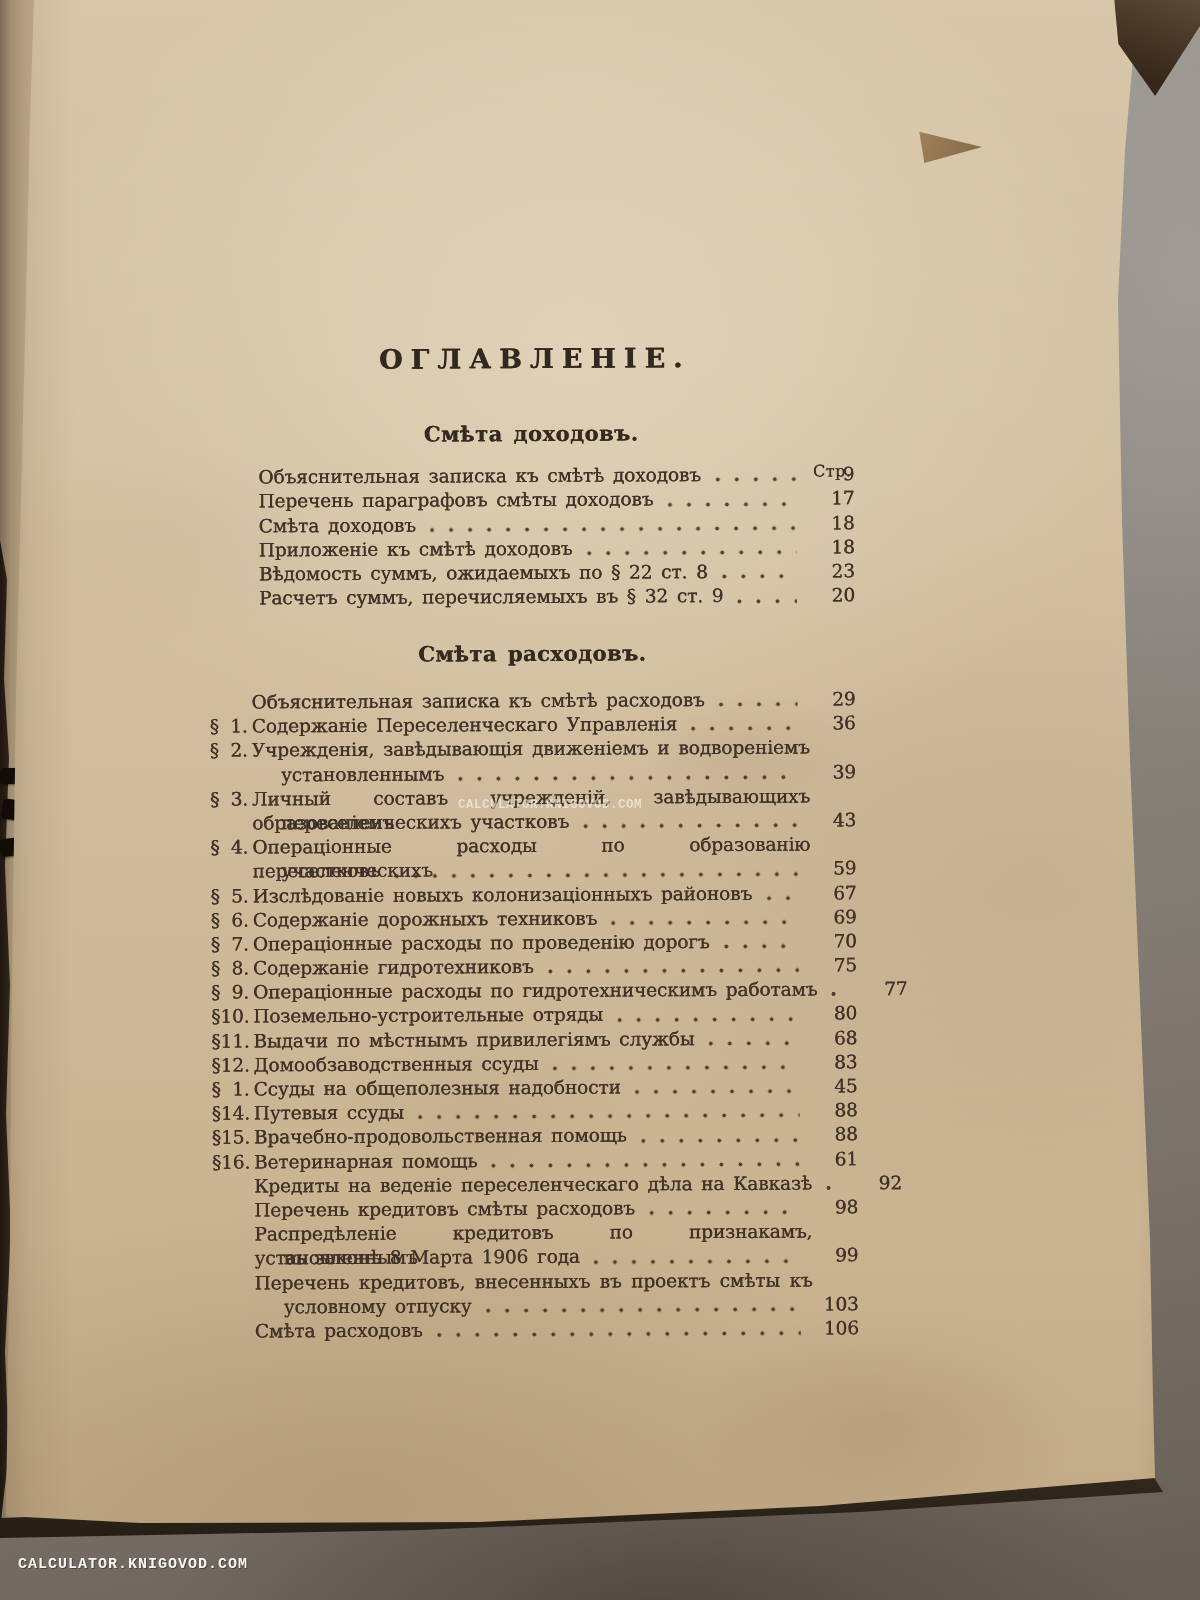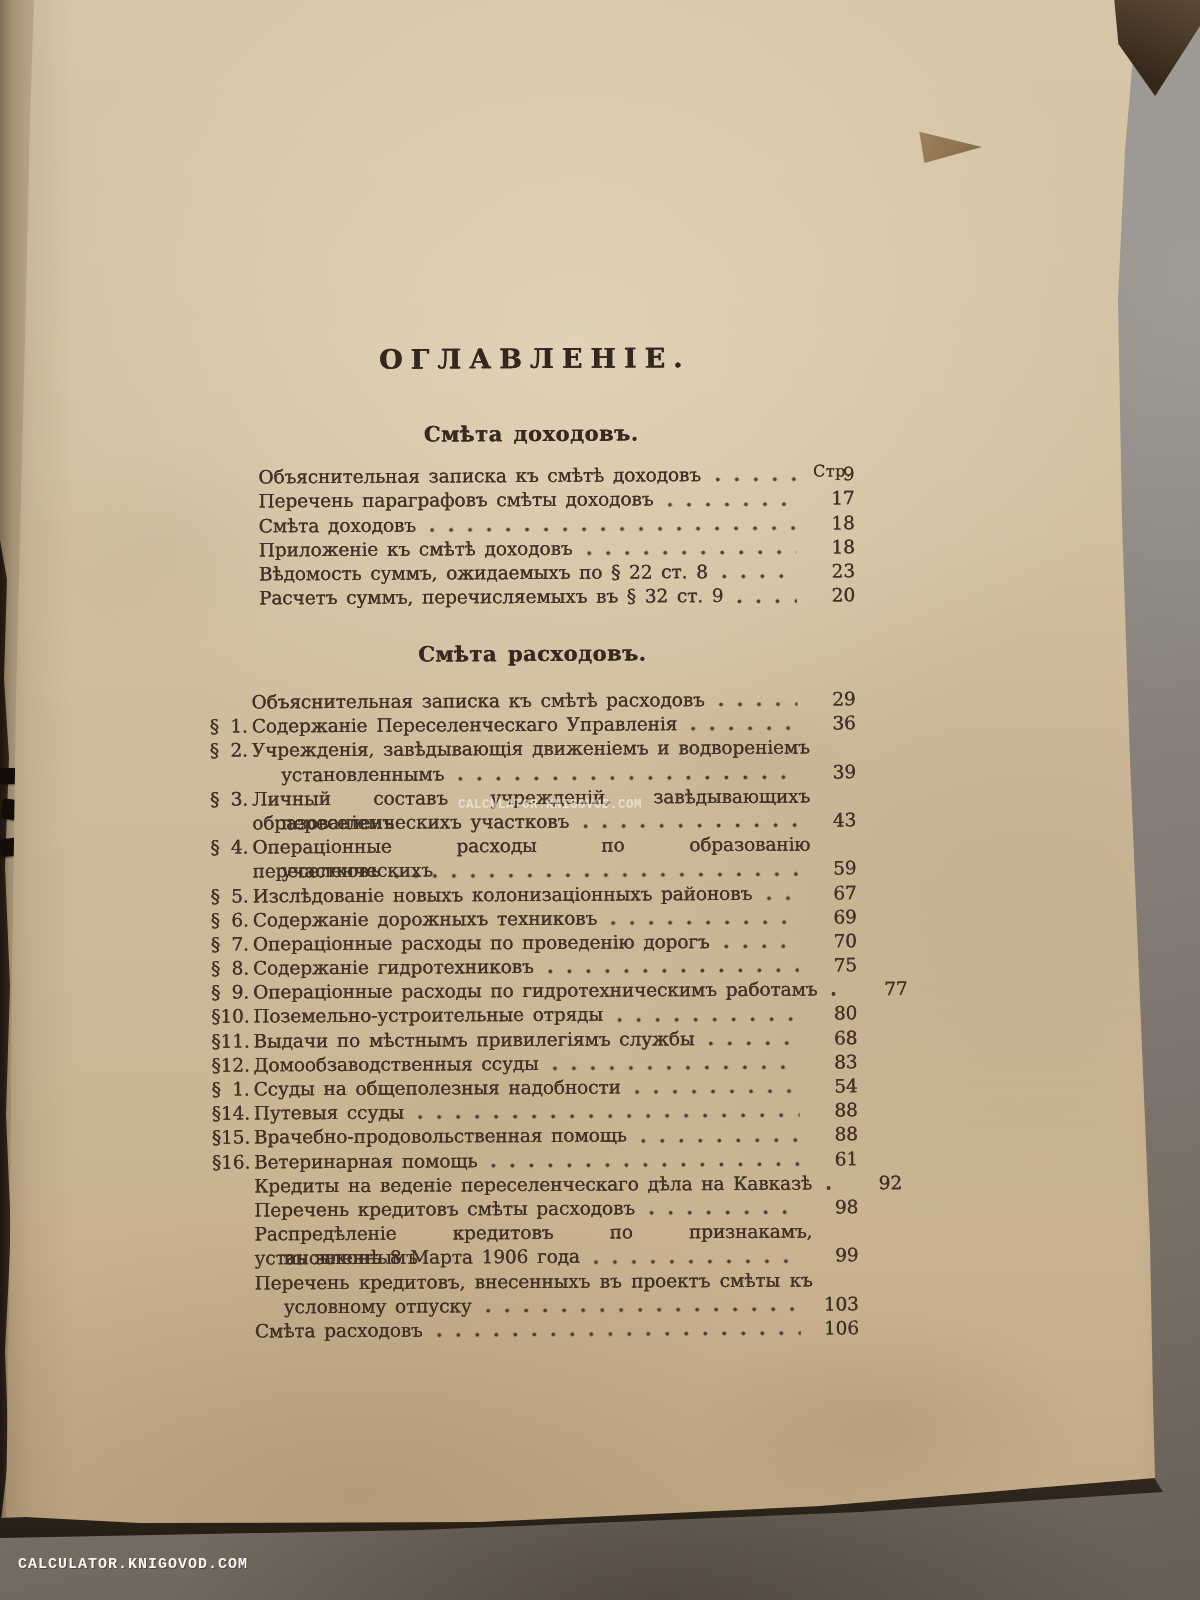--- a/index.html
+++ b/index.html
@@ -287,21 +287,21 @@
         <span class="dots"></span>
         <span class="num">83</span>
       </div>
       <div class="row has-sec">
         <span class="secbox">
           <span>§</span>
           <span>1.</span>
         </span>
         <span class="txt">Ссуды на общеполезныя надобности</span>
         <span class="dots"></span>
-        <span class="num">54</span>
+        <span class="num">45</span>
       </div>
       <div class="row has-sec">
         <span class="secbox">
           <span>§</span>
           <span>14.</span>
         </span>
         <span class="txt">Путевыя ссуды</span>
         <span class="dots"></span>
         <span class="num">88</span>
       </div>

